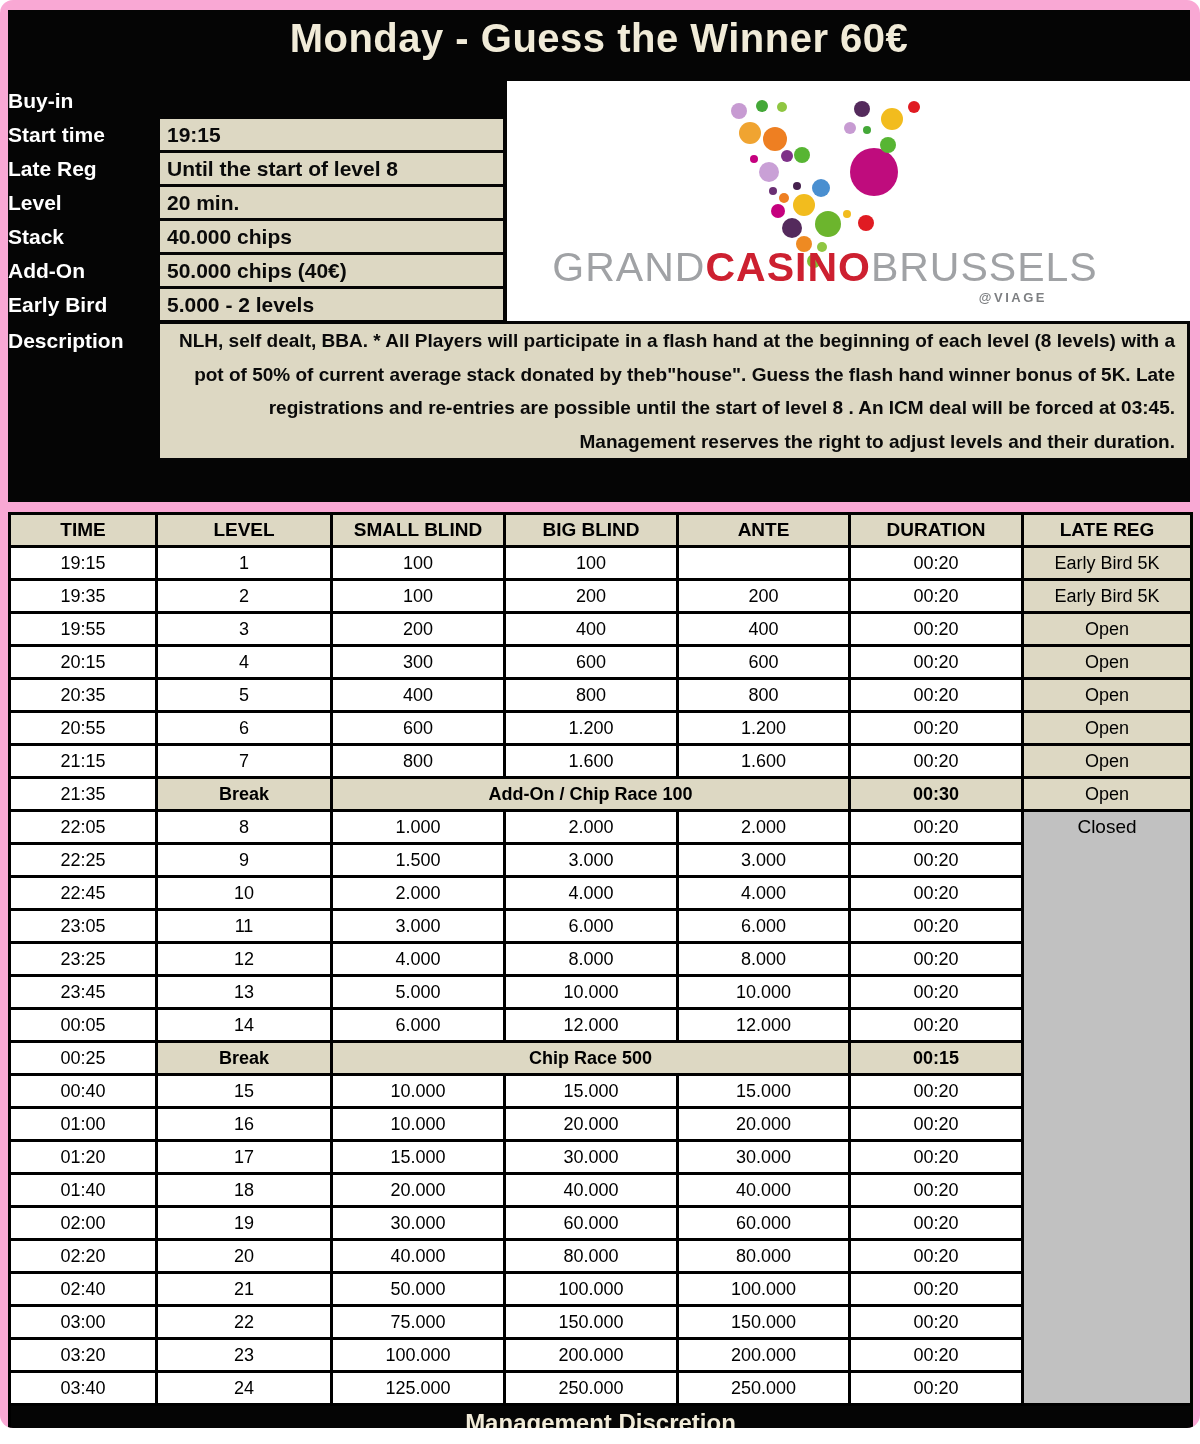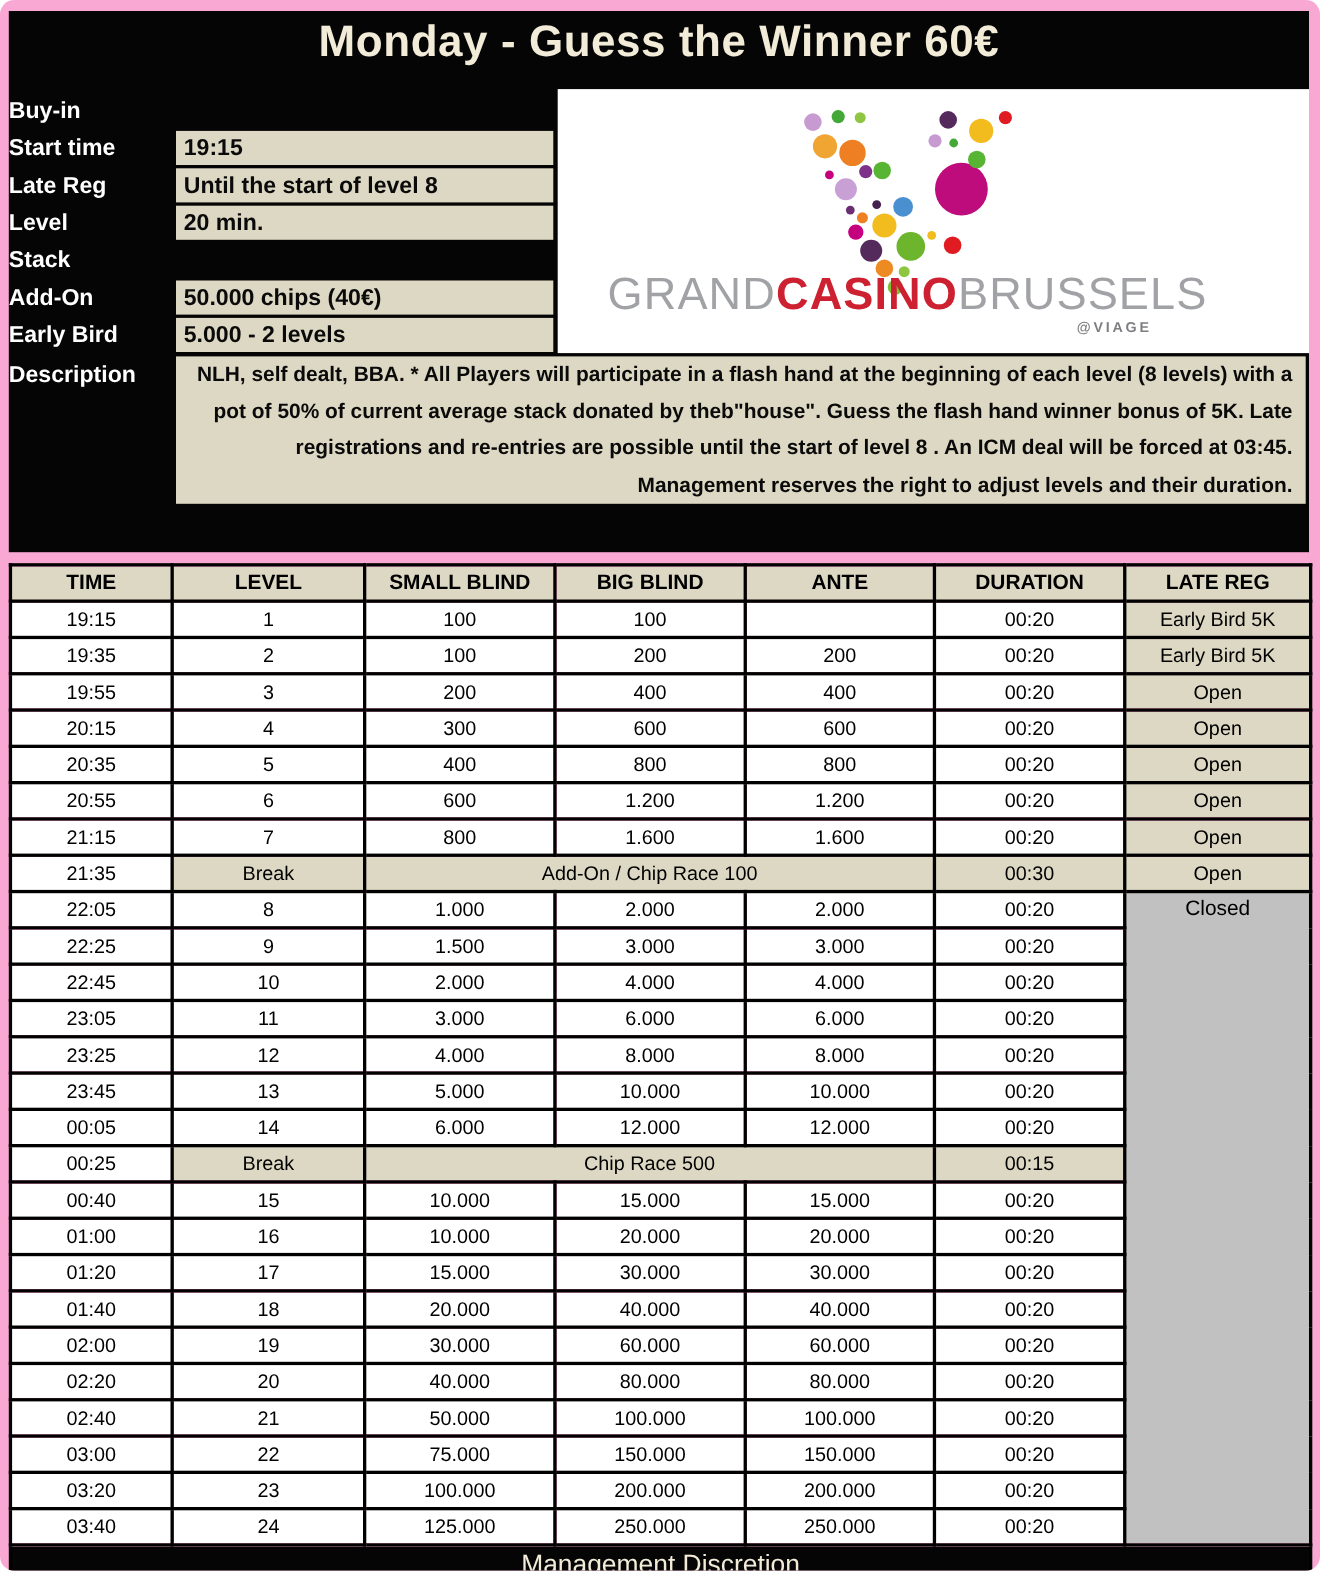--- a/index.html
+++ b/index.html
@@ -39,26 +39,26 @@
   table.schedule{
     position:absolute;left:8px;top:512px;width:1182px;
     border-collapse:collapse;table-layout:fixed;border:3px solid #000;
   }
   .schedule th,.schedule td{
     border:3px solid #000;height:30px;padding:0;text-align:center;
     font-size:18px;white-space:nowrap;overflow:hidden;background:#ffffff;
   }
   .schedule th{background:#ddd8c3;font-weight:bold;font-size:19px;}
   .schedule td.beige{background:#ddd8c3;}
-  .schedule td.bold{font-weight:normal;}
+  .schedule td.bold{font-weight:bold;}
   .schedule td.closed{
     background:#c1c1c1;vertical-align:top;padding-top:4px;font-size:19px;
   }
   .schedule tr.footer-row td{
-    background:#050505;color:#f1ebd8;font-weight:normal;font-size:24px;height:34px;
+    background:#050505;color:#f1ebd8;font-weight:bold;font-size:24px;height:34px;
   }
 </style>
 </head>
 <body>
 
 <div class="page">
 
   <div class="top-panel">
     <div class="title">Monday - Guess the Winner 60€</div>
 
@@ -73,20 +73,21 @@
       <div class="info-row">
         <div class="info-label">Late Reg</div>
         <div class="info-value">Until the start of level 8</div>
       </div>
       <div class="info-row">
         <div class="info-label">Level</div>
         <div class="info-value">20 min.</div>
       </div>
       <div class="info-row">
         <div class="info-label">Stack</div>
+        <div class="info-value">40.000 chips</div>
       </div>
       <div class="info-row">
         <div class="info-label">Add-On</div>
         <div class="info-value">50.000 chips (40€)</div>
       </div>
       <div class="info-row">
         <div class="info-label">Early Bird</div>
         <div class="info-value">5.000 - 2 levels</div>
       </div>
       <div class="info-row desc">

